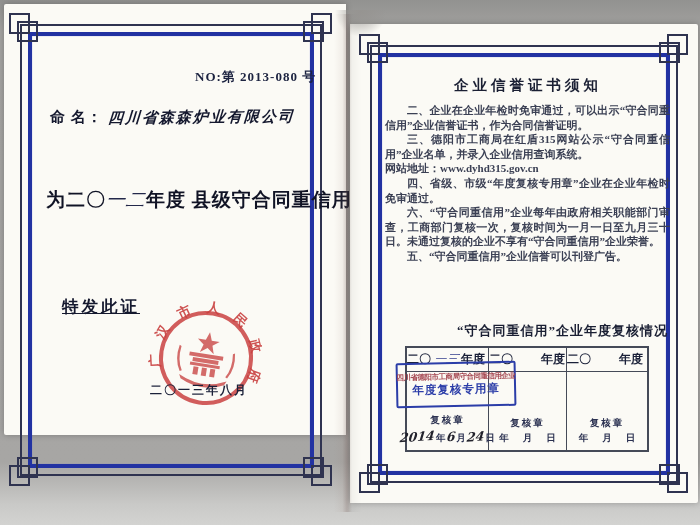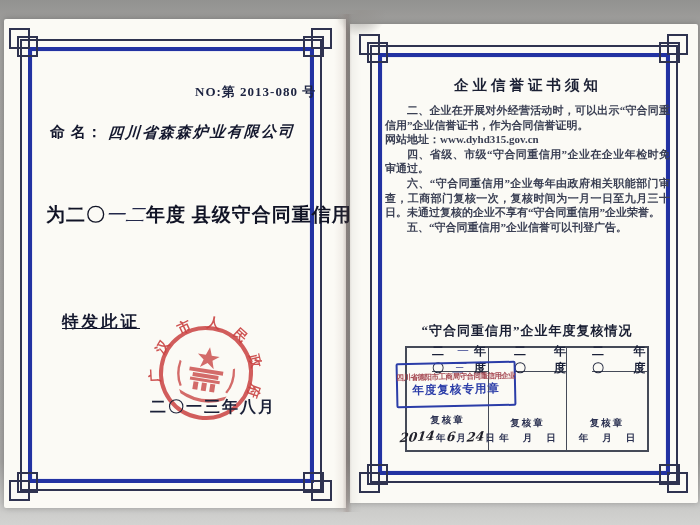--- a/index.html
+++ b/index.html
@@ -5,21 +5,21 @@
   * { margin:0; padding:0; box-sizing:border-box; }
   html,body { width:700px; height:525px; overflow:hidden; }
   body {
     font-family:"Liberation Serif","DejaVu Serif",serif;
     background:linear-gradient(180deg,#929290 0%,#a4a3a1 6%,#a7a6a4 88%,#c9c9c7 96%,#d3d3d1 100%);
   }
   .scene { position:relative; width:700px; height:525px; }
 
   
   .page { position:absolute; background:#fbfaf5; box-shadow:0 0 6px rgba(0,0,0,0.25); }
-  .page-left  { left:4px;  top:19px; width:342px; height:489px; border-radius:2px 0 0 2px; }
+  .page-left  { left:4px;  top:4px; width:342px; height:431px; border-radius:2px 0 0 2px; }
   .page-right { left:350px; top:24px; width:348px; height:479px; border-radius:0 2px 2px 0; }
 
   .fold {
     position:absolute; left:334px; top:14px; width:28px; height:498px; z-index:5;
     background:linear-gradient(90deg, rgba(0,0,0,0) 0%, rgba(150,125,115,0.10) 30%,
       rgba(120,95,90,0.30) 46%, rgba(90,70,65,0.22) 52%, rgba(0,0,0,0.04) 64%, rgba(0,0,0,0) 100%);
   }
   .fold-top {
     position:absolute; left:326px; top:10px; width:70px; height:60px; z-index:6;
     background:radial-gradient(ellipse 50% 60% at 50% 0%, rgba(150,148,145,0.95) 0%, rgba(160,158,155,0.0) 75%);
@@ -40,38 +40,38 @@
   .pr-a1{left:9px;top:10px}   .pr-a2{left:317px;top:10px}  .pr-a3{left:9px;top:448px}   .pr-a4{left:317px;top:448px}
   .pr-b1{left:17px;top:18px}  .pr-b2{left:309px;top:18px}  .pr-b3{left:17px;top:440px}  .pr-b4{left:309px;top:440px}
 
   
   .no-line { position:absolute; left:191px; top:64px; font-size:13px; color:#1c2340; letter-spacing:1px; font-weight:bold; }
   .name-line { position:absolute; left:46px; top:104px; font-size:15px; color:#14182e; font-weight:bold; letter-spacing:1px; }
   .company { display:inline-block; font-style:italic; letter-spacing:2px; transform:rotate(-0.6deg) skewX(-4deg); font-weight:bold; }
   .award-line { position:absolute; left:42px; top:183px; font-size:19px; font-weight:bold; color:#101325; letter-spacing:1px; white-space:nowrap; }
   .hand-dark { display:inline-block; font-style:italic; transform:skewX(-6deg); font-weight:normal; color:#23284a; }
   .issue-line { position:absolute; left:58px; top:292px; font-size:16.5px; font-weight:bold; color:#14182e; letter-spacing:3px;text-decoration:underline; }
-  .date-line { position:absolute; left:146px; top:378px; font-size:16px; font-weight:bold; color:#1a2038; letter-spacing:2px; z-index:3; }
+  .date-line { position:absolute; left:146px; top:378px; font-size:12px; font-weight:bold; color:#1a2038; letter-spacing:2px; z-index:3; }
   .seal { position:absolute; left:140px; top:292px; width:124px; height:124px; z-index:2; opacity:0.92; }
 
   
   .notice-title { position:absolute; left:30px; top:52px; width:296px; text-align:center;
     font-size:14.5px; font-weight:bold; color:#1a1f33; letter-spacing:4px; }
   .notice-body { position:absolute; left:35px; top:79px; width:285px;
     font-size:11px; line-height:14.6px; color:#3b4054; text-align:justify; }
   .notice-body p { text-indent:2em; font-weight:bold; }
   .notice-body p.nolead { text-indent:0; }
-  .review-title { position:absolute; left:36px; top:298px; width:282px; text-align:center;
+  .review-title { position:absolute; left:36px; top:298px; width:282px; text-align:right;
     font-size:13px; font-weight:bold; color:#1a1f33; letter-spacing:1px; }
 
   .review-table { position:absolute; left:55px; top:322px; width:244px; height:106px;
     border:2px solid #454a58; display:grid; grid-template-columns:82px 78px 1fr; grid-template-rows:24px 1fr; }
   .review-table .th { border-right:1.5px solid #454a58; border-bottom:1.5px solid #454a58;
-    display:flex; align-items:center; justify-content:center; gap:3px;
-    font-size:12px; font-weight:bold; color:#1a2038;margin-left:25px; }
+    display:flex; align-items:center; justify-content:flex-start; gap:3px;
+    font-size:12px; font-weight:bold; color:#1a2038; }
   .review-table .th:nth-child(3) { border-right:none; }
   .review-table .th .fill { min-width:22px; text-align:center; font-style:italic; color:#37418f;
     display:inline-block; transform:skewX(-10deg); font-weight:normal; }
   .review-table .td { border-right:1.5px solid #454a58; position:relative;
     display:flex; flex-direction:column; justify-content:flex-end; align-items:center; padding-bottom:5px; gap:2px; }
   .review-table .td:last-child { border-right:none; }
   .seal-label { font-size:9.5px; color:#2a3050; letter-spacing:2px; font-weight:bold;margin-top:24px; }
   .date-tpl { font-size:9.5px; color:#2a3050; display:flex; gap:14px; font-weight:bold; }
   .date-filled { font-size:9.5px; color:#2a3050; display:flex; align-items:baseline; gap:1px; font-weight:bold; }
   .hw { font-family:"DejaVu Serif",serif; font-style:italic; color:#22222c; font-size:12.5px;
@@ -150,23 +150,24 @@
     <div class="csq pr-a3"></div>
     <div class="csq pr-a4"></div>
     <div class="csq pr-b1"></div>
     <div class="csq pr-b2"></div>
     <div class="csq pr-b3"></div>
     <div class="csq pr-b4"></div>
 
     <div class="notice-title">企业信誉证书须知</div>
 
     <div class="notice-body">
-      <p>二、企业在开展对外经营活动时，可以出示“守合同重信用”企业信誉证书，作为合同信誉证明。</p>
+      <p>二、企业在企业年检时免审通过，可以出示“守合同重信用”企业信誉证书，作为合同信誉证明。</p>
+      <p>三、德阳市工商局在红盾315网站公示“守合同重信用”企业名单，并录入企业信用查询系统。</p>
       <p class="nolead">网站地址：www.dyhd315.gov.cn</p>
-      <p>四、省级、市级“守合同重信用”企业在企业年检时免审通过。</p>
+      <p>四、省级、市级“年度复核专用章”企业在企业年检时免审通过。</p>
       <p>六、“守合同重信用”企业每年由政府相关职能部门审查，工商部门复核一次，复核时间为一月一日至九月三十日。未通过复核的企业不享有“守合同重信用”企业荣誉。</p>
       <p>五、“守合同重信用”企业信誉可以刊登广告。</p>
     </div>
 
     <div class="review-title">“守合同重信用”企业年度复核情况</div>
 
     <div class="review-table">
       <div class="th">
         <span>二〇</span>
           <span class="fill">一三</span>

